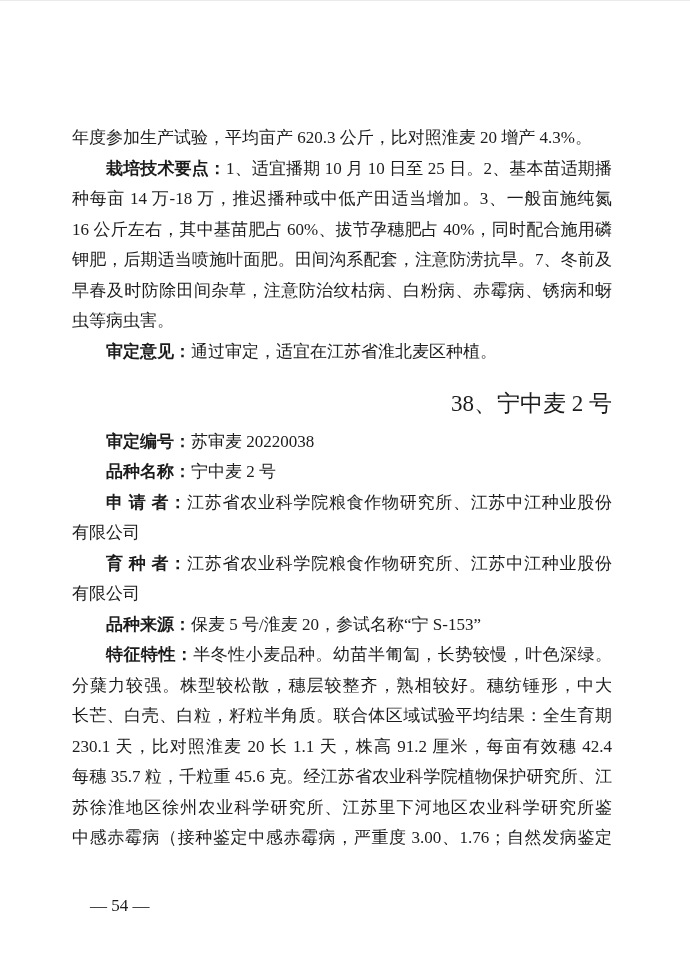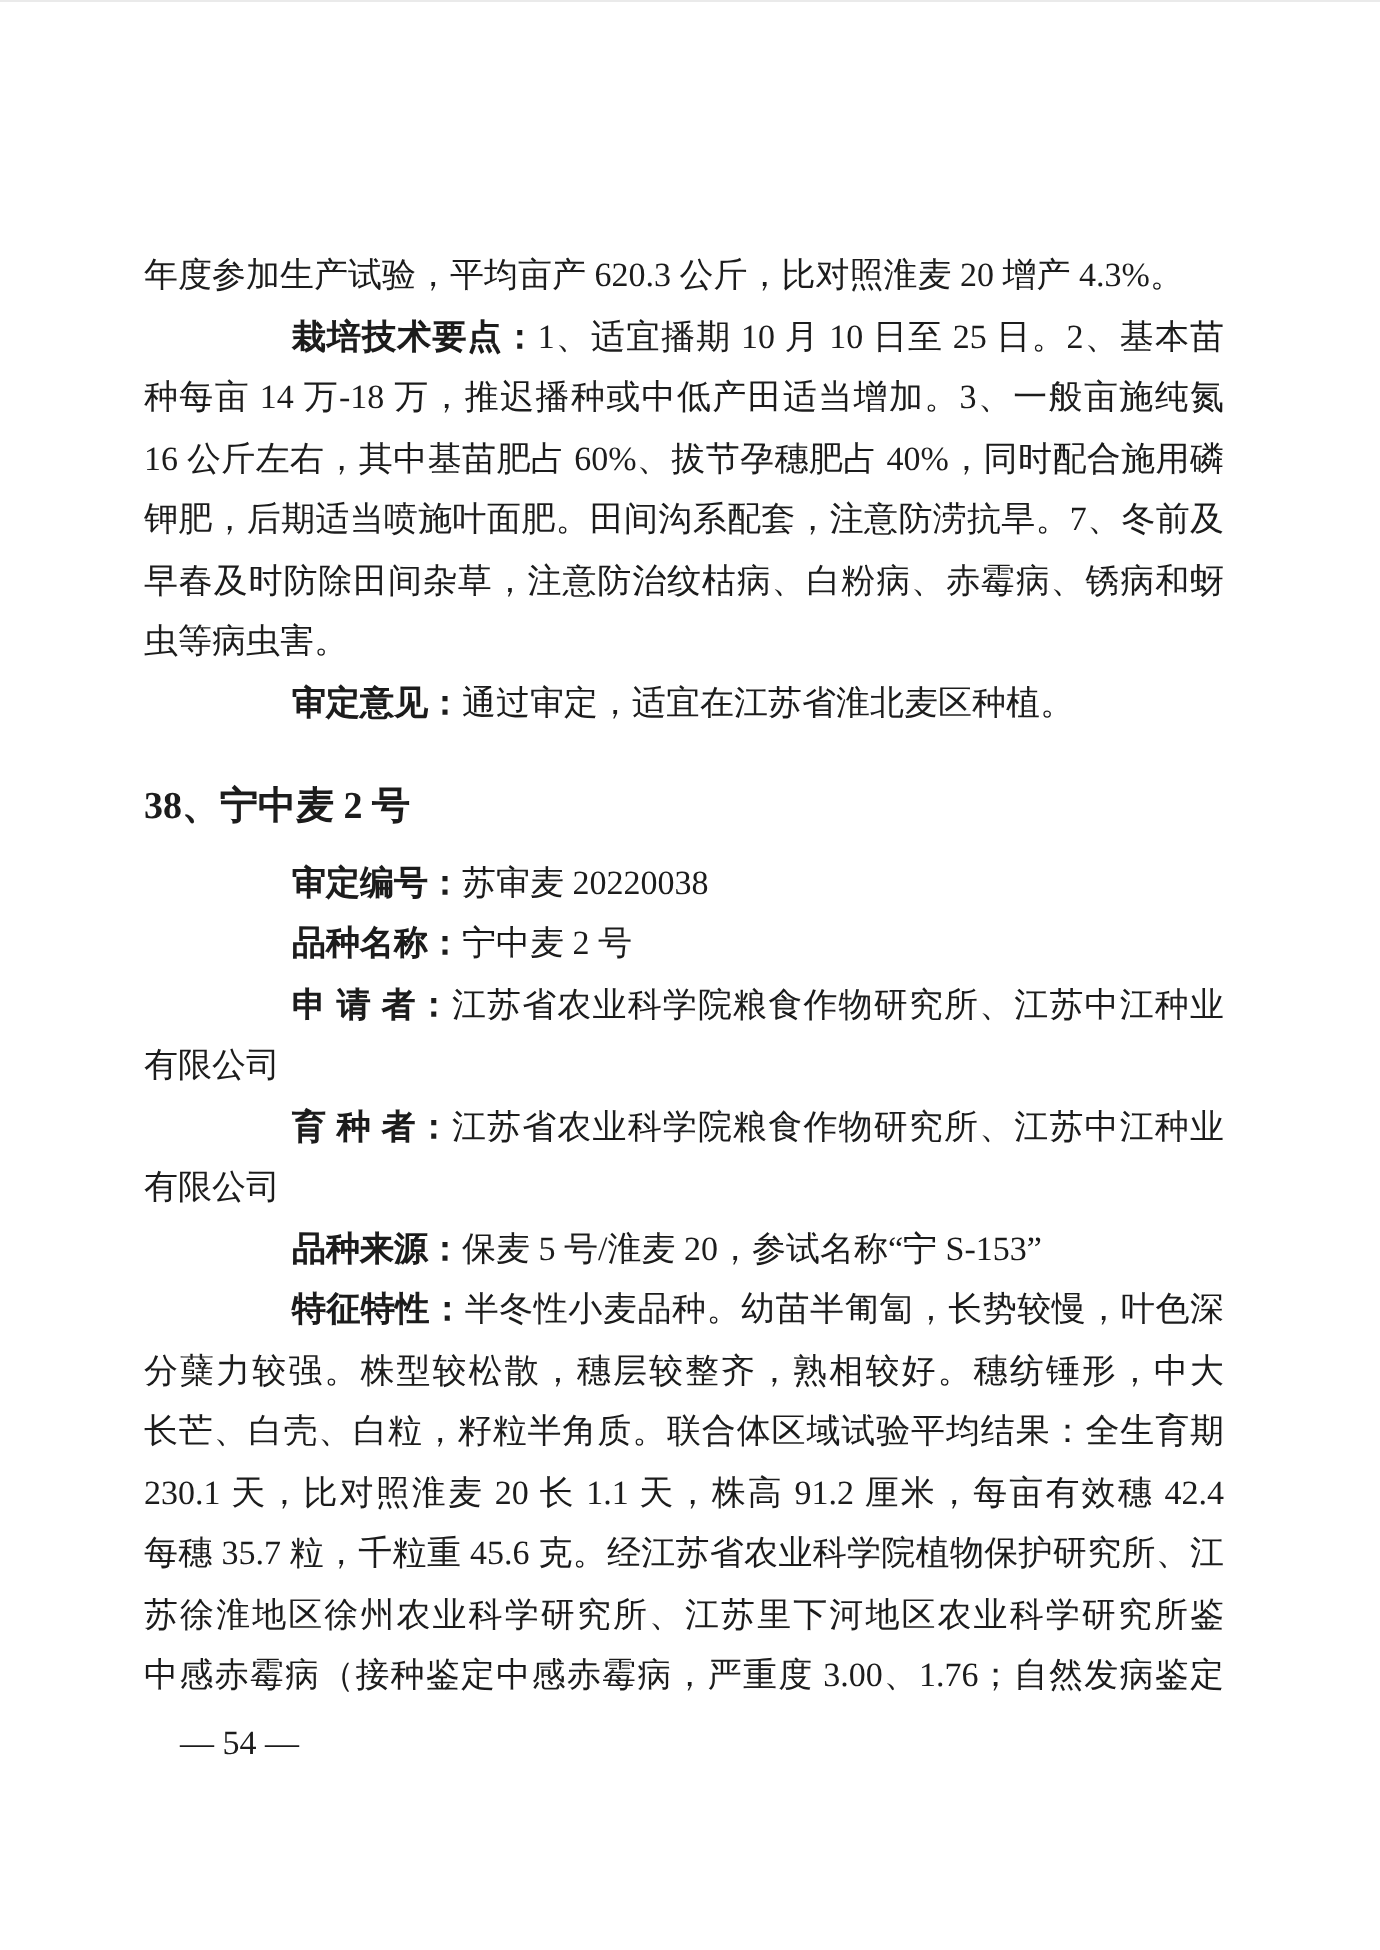--- a/index.html
+++ b/index.html
@@ -29,34 +29,34 @@
       height: 30.5px;
       line-height: 30.5px;
       overflow: hidden;
       white-space: pre-wrap;
     }
     .j {
       text-align: justify;
       text-align-last: justify;
     }
     .ind { text-indent: 34px; }
-    .lbl { font-weight: bold; margin-left: 40px; }
+    .lbl { font-weight: bold; }
     .heading {
       height: 30.5px;
       line-height: 30.5px;
       margin-top: 22px;
       margin-bottom: 7px;
-      text-align: left;
-      font-weight: bold;
-      font-size: 19px;
+      text-align: right;
+      font-weight: normal;
+      font-size: 23px;
     }
     .footer {
       position: absolute;
       left: 90px;
-      top: 862px;
+      top: 896px;
       font-size: 17px;
       line-height: 20px;
     }
   </style>
 </head>
 <body>
 
 <div class="top-edge"></div>
 
 <div class="doc">

